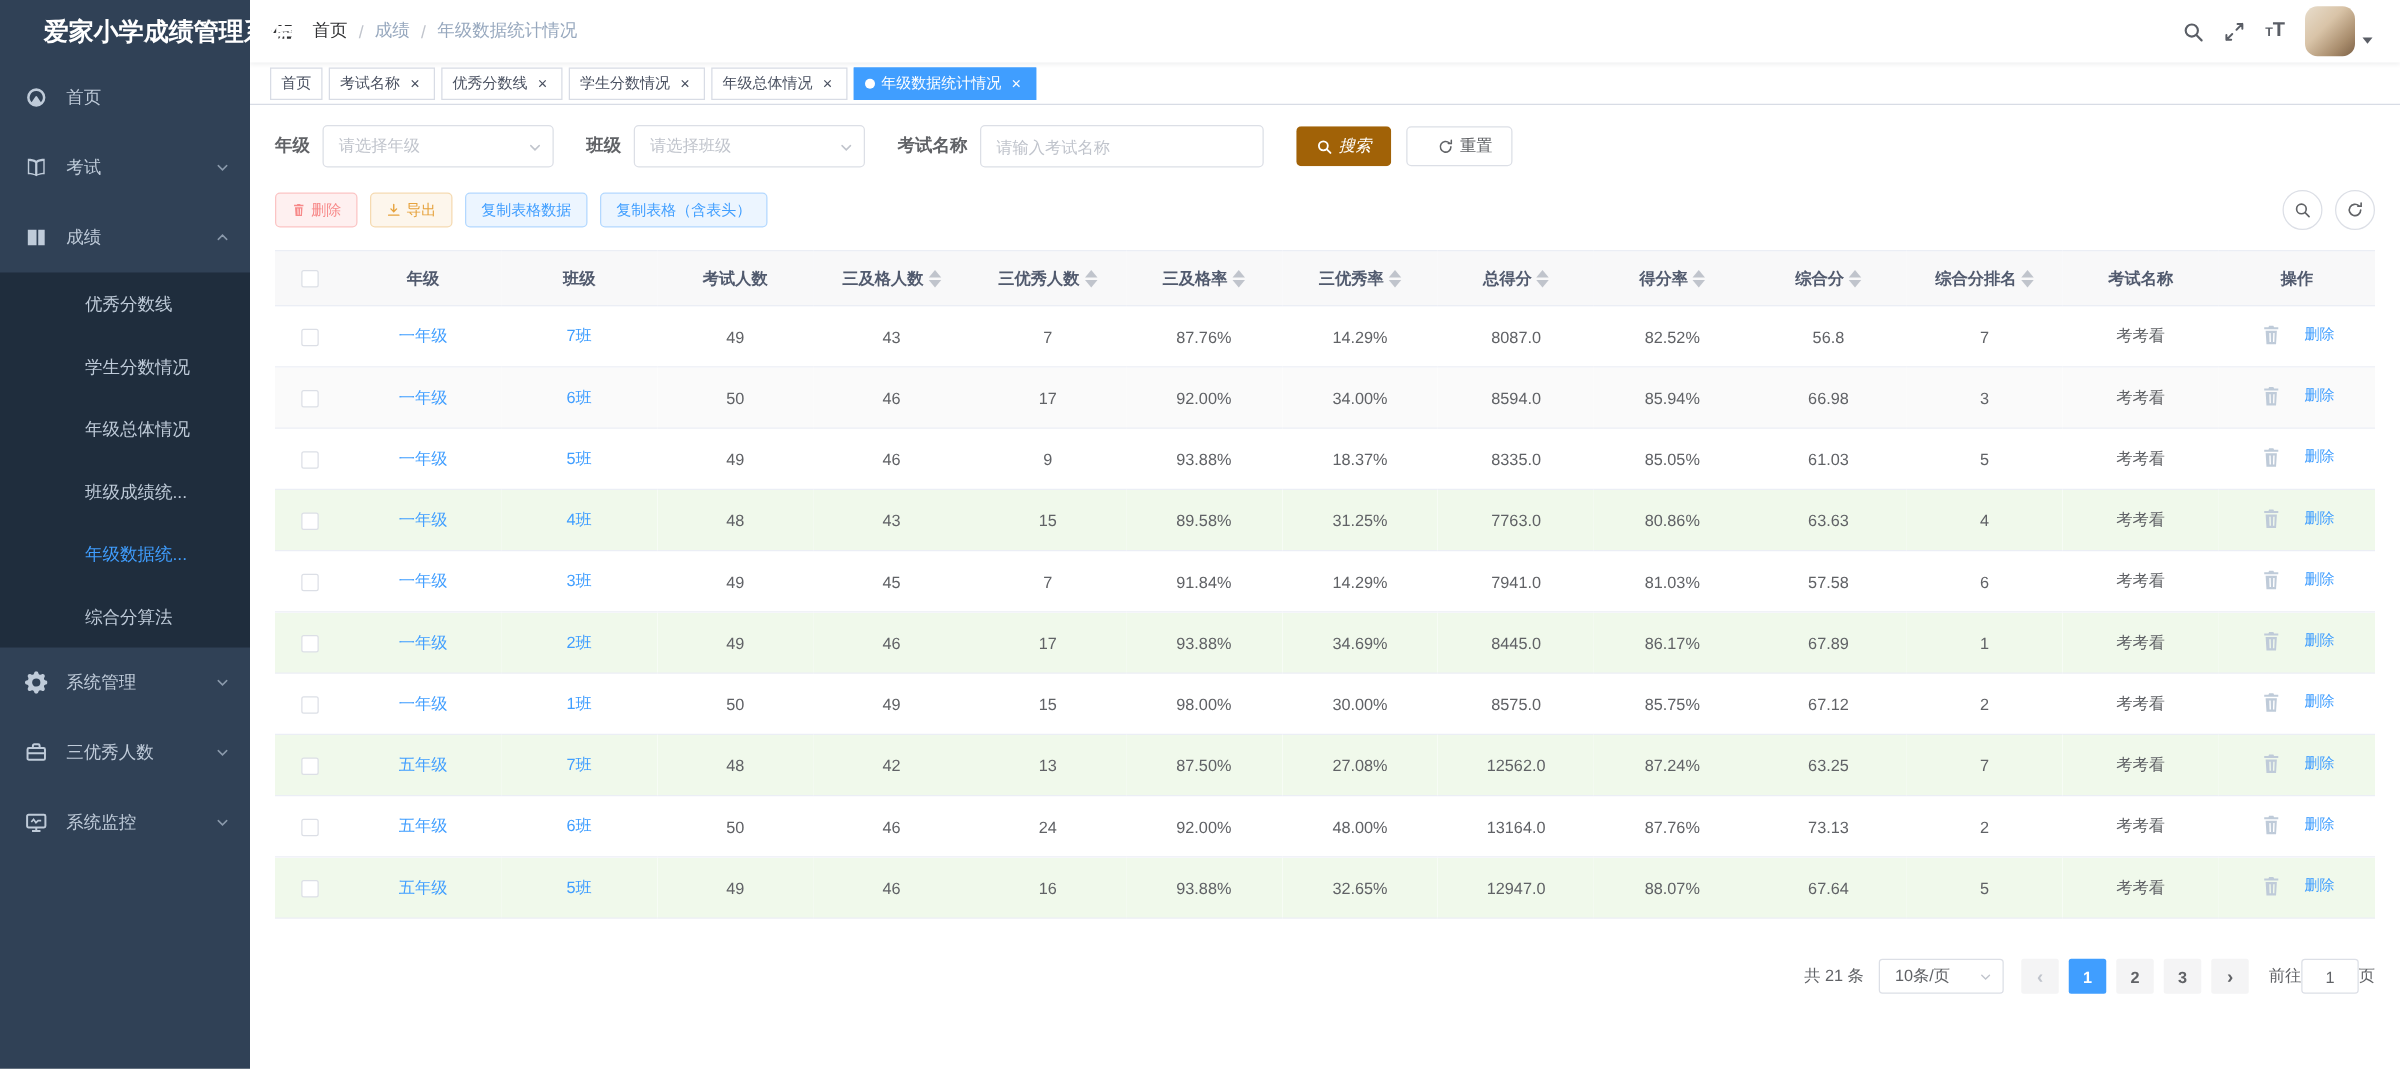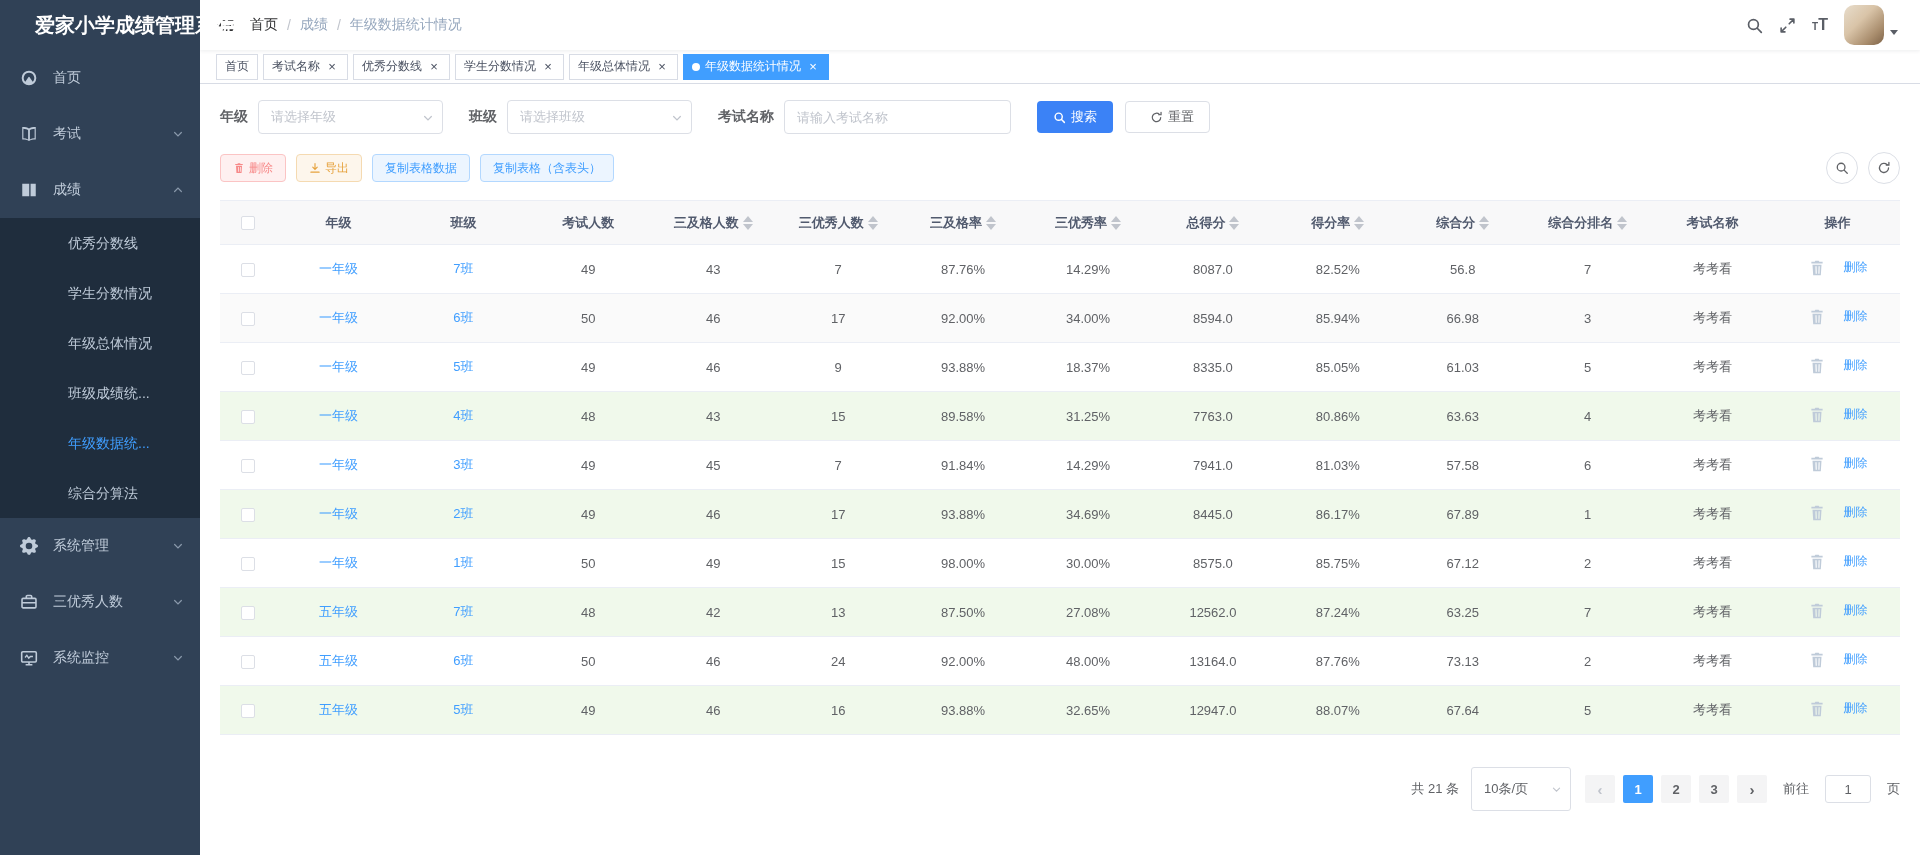--- a/index.html
+++ b/index.html
@@ -59,21 +59,21 @@
     display:flex; align-items:center; padding:0 26px 0 12px; position:relative; margin-right:26px; cursor:pointer; }
   .placeholder { color:#c0c4cc; font-size:13px; white-space:nowrap; }
   .select-arrow { position:absolute; right:8px; top:11px; color:#c0c4cc; display:inline-flex; }
   .text-input { width:227px; height:34px; border:1px solid #dcdfe6; border-radius:4px; background:#fff;
     padding:0 12px; font-size:13px; color:#606266; margin-right:26px; outline:none;
     font-family:"Liberation Sans","DejaVu Sans",sans-serif; }
   .text-input::placeholder { color:#c0c4cc; }
   .btn { height:32px; border-radius:4px; font-size:13px; display:inline-flex; align-items:center;
     gap:5px; padding:0 15px; border:1px solid transparent; cursor:pointer; white-space:nowrap;
     font-family:inherit; }
-  .btn-primary { background:#3b82f6; color:#fff; margin-right:12px; }
+  .btn-primary { background:#a16207; color:#fff; margin-right:12px;font-style:italic; }
   .btn-default { background:#fff; border-color:#dcdfe6; color:#606266;padding-left:24px; }
 
   .toolbar { display:flex; align-items:center; gap:10px; margin-bottom:16px; }
   .btn-mini { height:28px; padding:0 12px; font-size:12px; border-radius:4px; display:inline-flex;
     align-items:center; gap:4px; border:1px solid; cursor:pointer; white-space:nowrap; font-family:inherit; }
   .btn-danger-plain { color:#f78989; background:#fef0f0; border-color:#fbc4c4; }
   .btn-warning-plain { color:#e6a23c; background:#fdf6ec; border-color:#f5dab1; }
   .btn-primary-plain { color:#409eff; background:#ecf5ff; border-color:#b3d8ff; }
   .toolbar-right { margin-left:auto; display:flex; gap:10px; }
   .circle-btn { width:32px; height:32px; border-radius:50%; border:1px solid #dcdfe6; background:#fff;
@@ -95,31 +95,31 @@
   .sort-caret i { display:block; width:0; height:0; border-left:5px solid transparent; border-right:5px solid transparent; }
   .sort-caret .up { border-bottom:6px solid #c0c4cc; }
   .sort-caret .down { border-top:6px solid #c0c4cc; }
   .checkbox { display:inline-block; width:14px; height:14px; border:1px solid #dcdfe6; border-radius:2px;
     background:#fff; cursor:pointer; vertical-align:middle; }
 
   
   .pagination { display:flex; align-items:center; justify-content:flex-end; margin-top:32px;
     font-size:13px; color:#606266; }
   .total-label { margin-right:12px; }
-  .size-select { width:100px; height:44px; border:1px solid #dcdfe6; border-radius:3px; background:#fff;
+  .size-select { width:100px; height:28px; border:1px solid #dcdfe6; border-radius:3px; background:#fff;
     display:flex; align-items:center; justify-content:space-between; padding:0 8px 0 12px;
     font-size:13px; color:#606266; margin-right:14px; cursor:pointer; }
   .pager { display:flex; align-items:center; gap:8px; }
   .page-btn { min-width:30px; height:28px; background:#f4f4f5; color:#606266; border-radius:2px;
     display:flex; align-items:center; justify-content:center; font-weight:700; font-size:13px;
     border:none; cursor:pointer; font-family:inherit; }
   .page-btn.active { background:#409eff; color:#fff; }
   .page-btn.prev { color:#c0c4cc; font-size:15px; }
   .page-btn.next { color:#606266; font-size:15px; }
-  .goto { display:flex; align-items:center; gap:16px; margin-left:16px; }
+  .goto { display:flex; align-items:center; gap:0; margin-left:16px; }
   .goto-input { width:46px; height:28px; border:1px solid #dcdfe6; border-radius:3px; text-align:center;
     font-size:13px; color:#606266; outline:none; font-family:inherit; }
 </style>
 </head>
 <body>
 
 <aside class="sidebar">
   <div class="logo-row">
     <span class="mi-icon" style="width:28px;height:28px">
       <svg viewBox="0 0 32 32" fill="#44b285">

